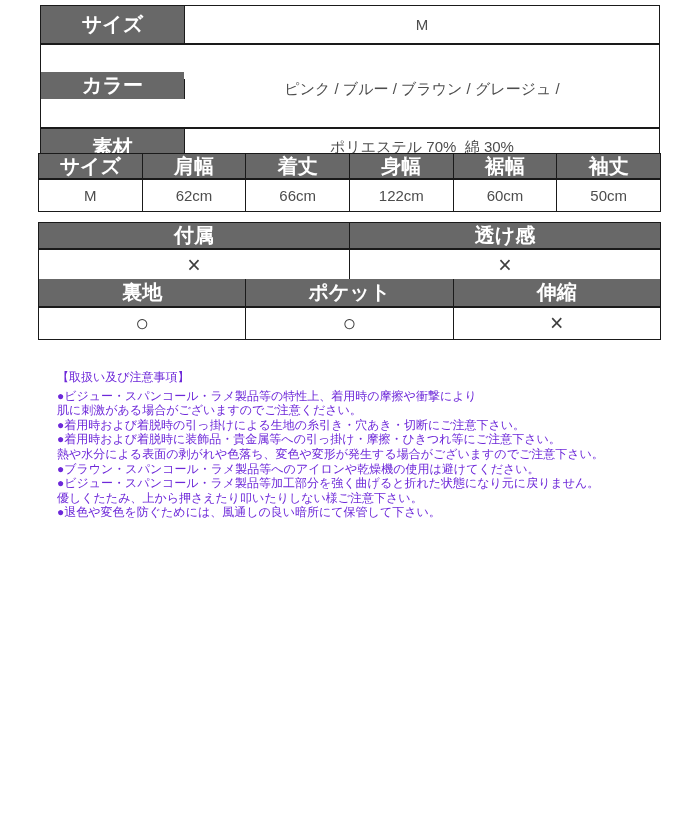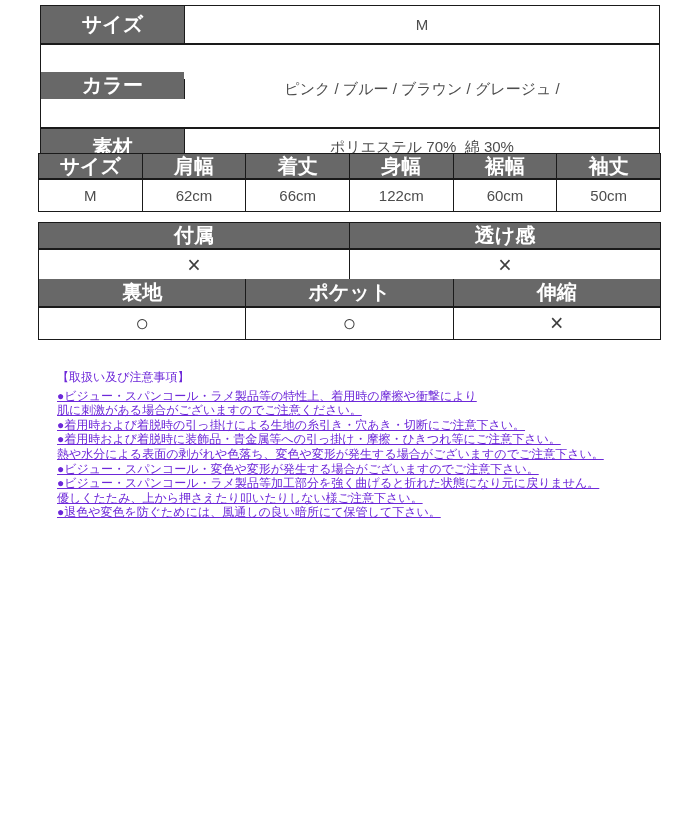--- a/index.html
+++ b/index.html
@@ -79,21 +79,21 @@
   #notes {
     position: absolute;
     left: 57px;
     top: 370px;
     width: 610px;
     color: #6d28d9;
     font-size: 12px;
     line-height: 14.6px;
   }
   #notes .note-title { margin-bottom: 4px; }
-  #notes .note-line { white-space: nowrap; text-decoration: underline; }
+  #notes .note-line { white-space: nowrap; }
 </style>
 </head>
 <body>
 
 <div id="spec-table" class="tbl">
   <div class="trow r1">
     <div class="cell hcell label-col">サイズ</div>
     <div class="cell vcell value-col">M</div>
   </div>
   <div class="trow r2">
@@ -151,17 +151,17 @@
   </div>
 </div>
 
 <div id="notes">
   <div class="note-title">【取扱い及び注意事項】</div>
   <div class="note-line">●ビジュー・スパンコール・ラメ製品等の特性上、着用時の摩擦や衝撃により</div>
   <div class="note-line">肌に刺激がある場合がございますのでご注意ください。</div>
   <div class="note-line">●着用時および着脱時の引っ掛けによる生地の糸引き・穴あき・切断にご注意下さい。</div>
   <div class="note-line">●着用時および着脱時に装飾品・貴金属等への引っ掛け・摩擦・ひきつれ等にご注意下さい。</div>
   <div class="note-line">熱や水分による表面の剥がれや色落ち、変色や変形が発生する場合がございますのでご注意下さい。</div>
-  <div class="note-line">●ビジュー・スパンコール・変色や変形が発生する場合がございますのでご注意下さい。</div>
+  <div class="note-line">●ブラウン・スパンコール・ラメ製品等へのアイロンや乾燥機の使用は避けてください。</div>
   <div class="note-line">●ビジュー・スパンコール・ラメ製品等加工部分を強く曲げると折れた状態になり元に戻りません。</div>
   <div class="note-line">優しくたたみ、上から押さえたり叩いたりしない様ご注意下さい。</div>
   <div class="note-line">●退色や変色を防ぐためには、風通しの良い暗所にて保管して下さい。</div>
 </div>
 
 </body></html>

